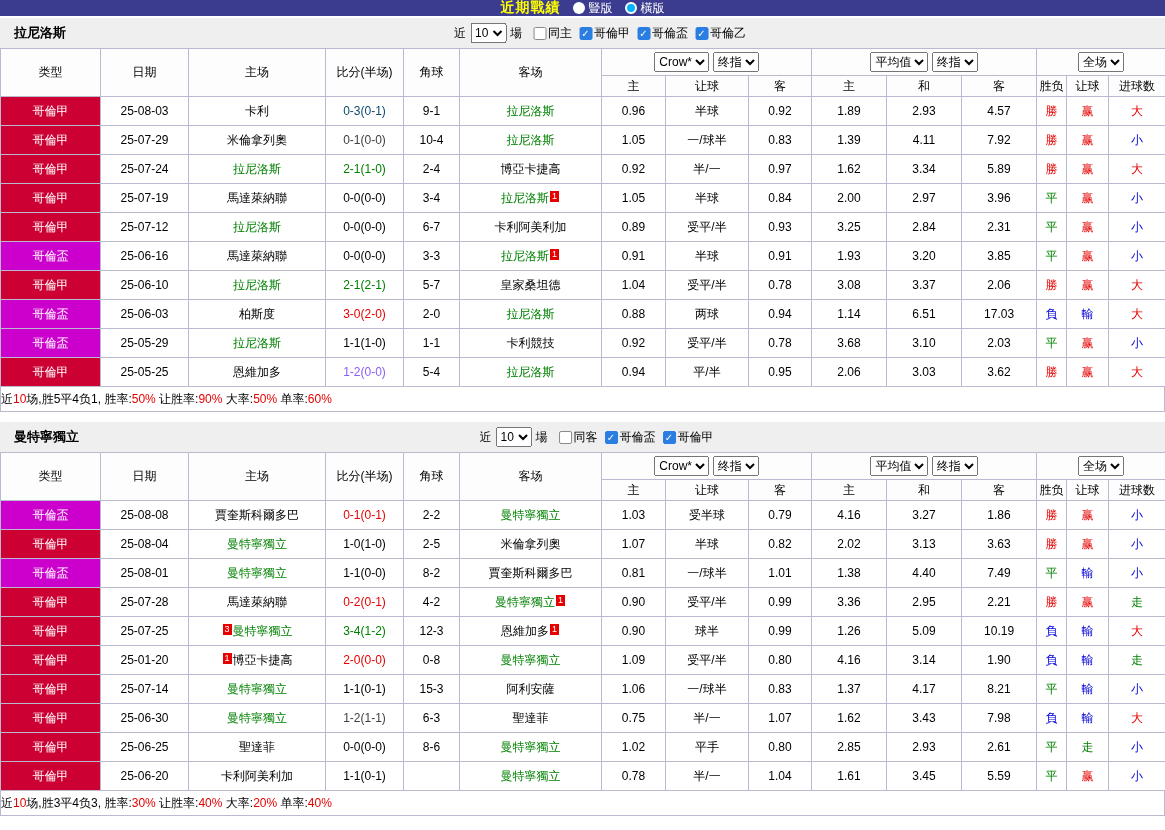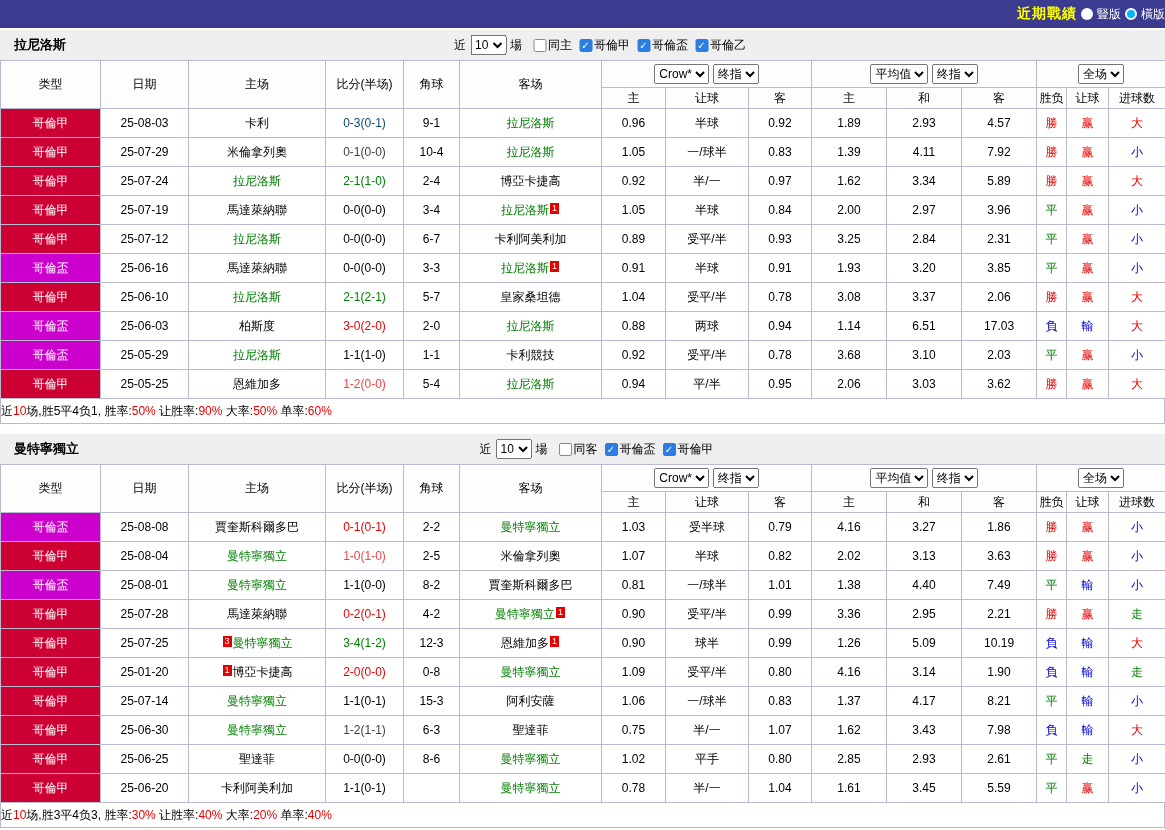--- a/index.html
+++ b/index.html
@@ -5,26 +5,26 @@
   * { box-sizing: border-box; }
   body {
     margin: 0;
     width: 1165px;
     background: #fff;
     color: #000;
     font-family: "Liberation Sans", "DejaVu Sans", sans-serif;
     font-size: 12px;
   }
   .topbar {
-    height: 28px;
+    height: 16px;
     background: #3b3b8f;
     display: flex;
     align-items: center;
-    justify-content: flex-end;
-    gap: 4px;
+    justify-content: center;
+    gap: 12px;
   }
   .tb-title { color: #ffff00; font-weight: bold; font-size: 14px; letter-spacing: 1px; }
   .radio { display: inline-flex; align-items: center; gap: 4px; color: #fff; cursor: pointer; }
   .rdot { width: 12px; height: 12px; border-radius: 50%; background: #fff; }
   .rdot.on { background: #00b4ff; border: 2px solid #fff; }
 
   .sec { margin-top: 2px; }
   .sec + .sec { margin-top: 10px; }
   .sec-head { height: 30px; background: #efefef; position: relative; display: flex; align-items: center; }
   .team { font-weight: bold; font-size: 13px; margin-left: 14px; }
@@ -302,21 +302,21 @@
           <td>3.10</td>
           <td>2.03</td>
           <td style="color: rgb(0, 128, 0);">平</td>
           <td style="color: rgb(230, 0, 0);">赢</td>
           <td style="color: rgb(0, 0, 221);">小</td>
         </tr>
         <tr>
           <td class="lg" style="background: rgb(204, 0, 51);">哥倫甲</td>
           <td>25-05-25</td>
           <td><span class="tm">恩維加多</span></td>
-          <td style="color: #ef4444;">1-2(0-0)</td>
+          <td style="color: #8b5cf6;">1-2(0-0)</td>
           <td>5-4</td>
           <td><span class="tm focal">拉尼洛斯</span></td>
           <td>0.94</td>
           <td>平/半</td>
           <td>0.95</td>
           <td>2.06</td>
           <td>3.03</td>
           <td>3.62</td>
           <td style="color: rgb(230, 0, 0);">勝</td>
           <td style="color: rgb(230, 0, 0);">赢</td>
@@ -417,21 +417,21 @@
           <td>3.27</td>
           <td>1.86</td>
           <td style="color: rgb(230, 0, 0);">勝</td>
           <td style="color: rgb(230, 0, 0);">赢</td>
           <td style="color: rgb(0, 0, 221);">小</td>
         </tr>
         <tr>
           <td class="lg" style="background: rgb(204, 0, 51);">哥倫甲</td>
           <td>25-08-04</td>
           <td><span class="tm focal">曼特寧獨立</span></td>
-          <td style="color: #ef4444;">1-0(1-0)</td>
+          <td style="color: #000000;">1-0(1-0)</td>
           <td>2-5</td>
           <td><span class="tm">米倫拿列奧</span></td>
           <td>1.07</td>
           <td>半球</td>
           <td>0.82</td>
           <td>2.02</td>
           <td>3.13</td>
           <td>3.63</td>
           <td style="color: rgb(230, 0, 0);">勝</td>
           <td style="color: rgb(230, 0, 0);">赢</td>

